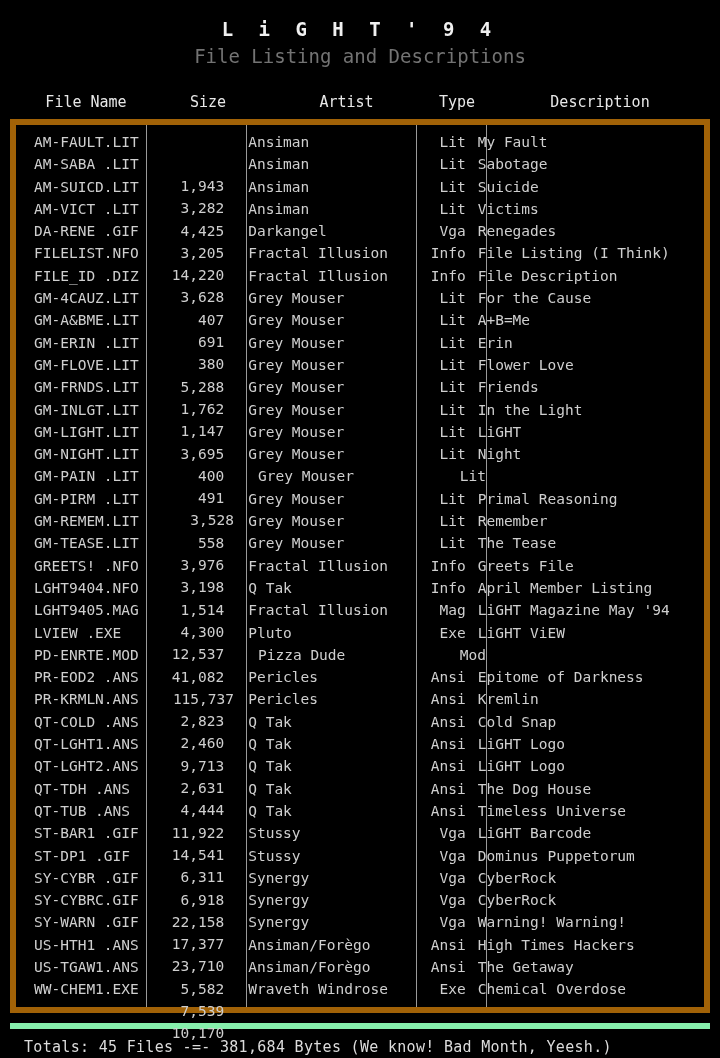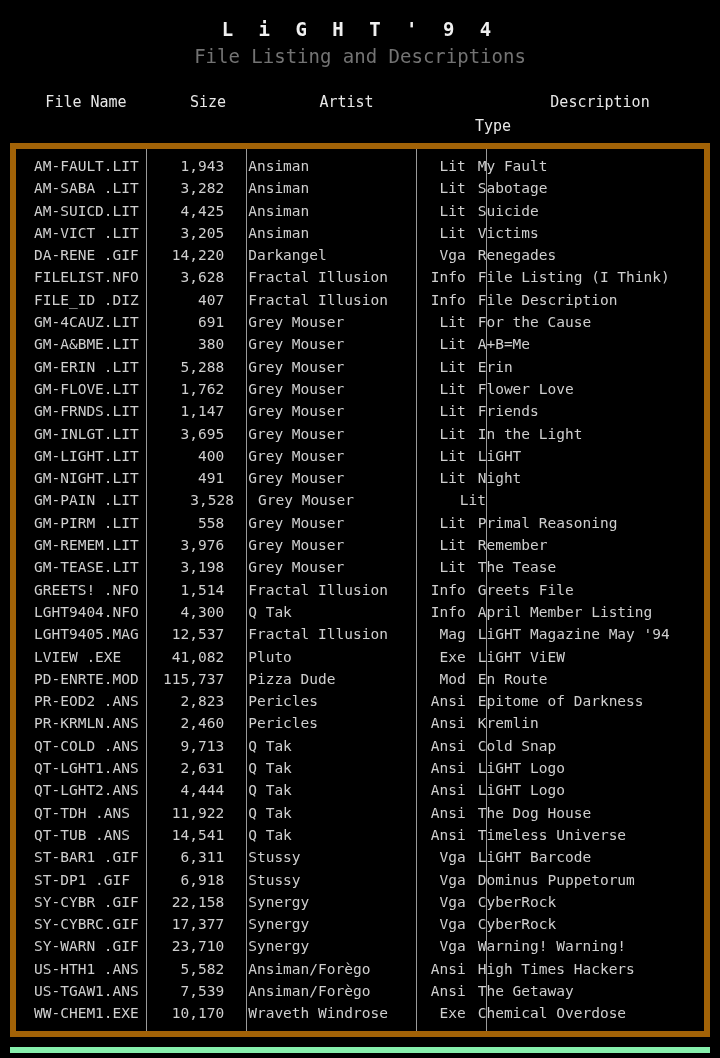--- a/index.html
+++ b/index.html
@@ -46,21 +46,21 @@
   }
   .col-name   { width: 152px; text-align: left; padding-left: 14px; box-sizing: border-box;}
   .col-size   { width: 92px;  text-align: right; box-sizing: border-box;}
   .col-artist { width: 185px; text-align: left; padding-left: 16px; box-sizing: border-box;}
   .col-type   { width: 72px;  text-align: right; padding-left: 6px; box-sizing: border-box;}
   .col-desc   { width: 178px; text-align: left; padding-left: 10px; box-sizing: border-box; white-space: nowrap;}
 
   .header-row .col-name  { text-align: center; padding-left: 0; }
   .header-row .col-size  { text-align: center; }
   .header-row .col-artist{ text-align: center; padding-left: 0; }
-  .header-row .col-type  { text-align: right; padding-left: 0; margin-top: 24px; }
+  .header-row .col-type  { text-align: left; padding-left: 0; }
   .header-row .col-desc  { text-align: center; padding-left: 0; }
 
   .table-frame {
     margin: 0 10px;
     border: 6px solid #a16207;
     box-sizing: border-box;
     position: relative;
     padding: 6px 0 6px 0;
   }
   .vline {
@@ -76,21 +76,21 @@
   .v4 { left: 470px; }
 
   .row {
     display: flex;
     font-size: 14.5px;
     line-height: 22.3px;
     height: 22.3px;
     color: #cfcfcf;
   }
   .row .col-name   { width: 130px; padding-left: 18px; }
-  .row .col-size   { width: 100px; padding-right: 12px; }
+  .row .col-size   { width: 100px; padding-right: 12px; margin-top: 44px; }
   .row .col-artist { width: 170px; padding-left: 12px; }
   .row .col-type   { width: 70px;  padding-left: 14px; }
   .row .col-desc   { width: 250px; padding-left: 12px; }
 
   .totals {
     margin: 10px 10px 0 10px;
     border-top: 6px solid #86efac;
     padding-top: 9px;
     font-size: 15px;
     color: #dcdcdc;
@@ -280,21 +280,20 @@
           <div class="col-size">41,082</div>
           <div class="col-artist">Pluto</div>
           <div class="col-type">Exe</div>
           <div class="col-desc">LiGHT ViEW</div>
         </div>
         <div class="row">
           <div class="col-name">PD-ENRTE.MOD</div>
           <div class="col-size">115,737</div>
           <div class="col-artist">Pizza Dude</div>
           <div class="col-type">Mod</div>
-          <div class="col-desc">En Route</div>
         </div>
         <div class="row">
           <div class="col-name">PR-EOD2 .ANS</div>
           <div class="col-size">2,823</div>
           <div class="col-artist">Pericles</div>
           <div class="col-type">Ansi</div>
           <div class="col-desc">Epitome of Darkness</div>
         </div>
         <div class="row">
           <div class="col-name">PR-KRMLN.ANS</div>

